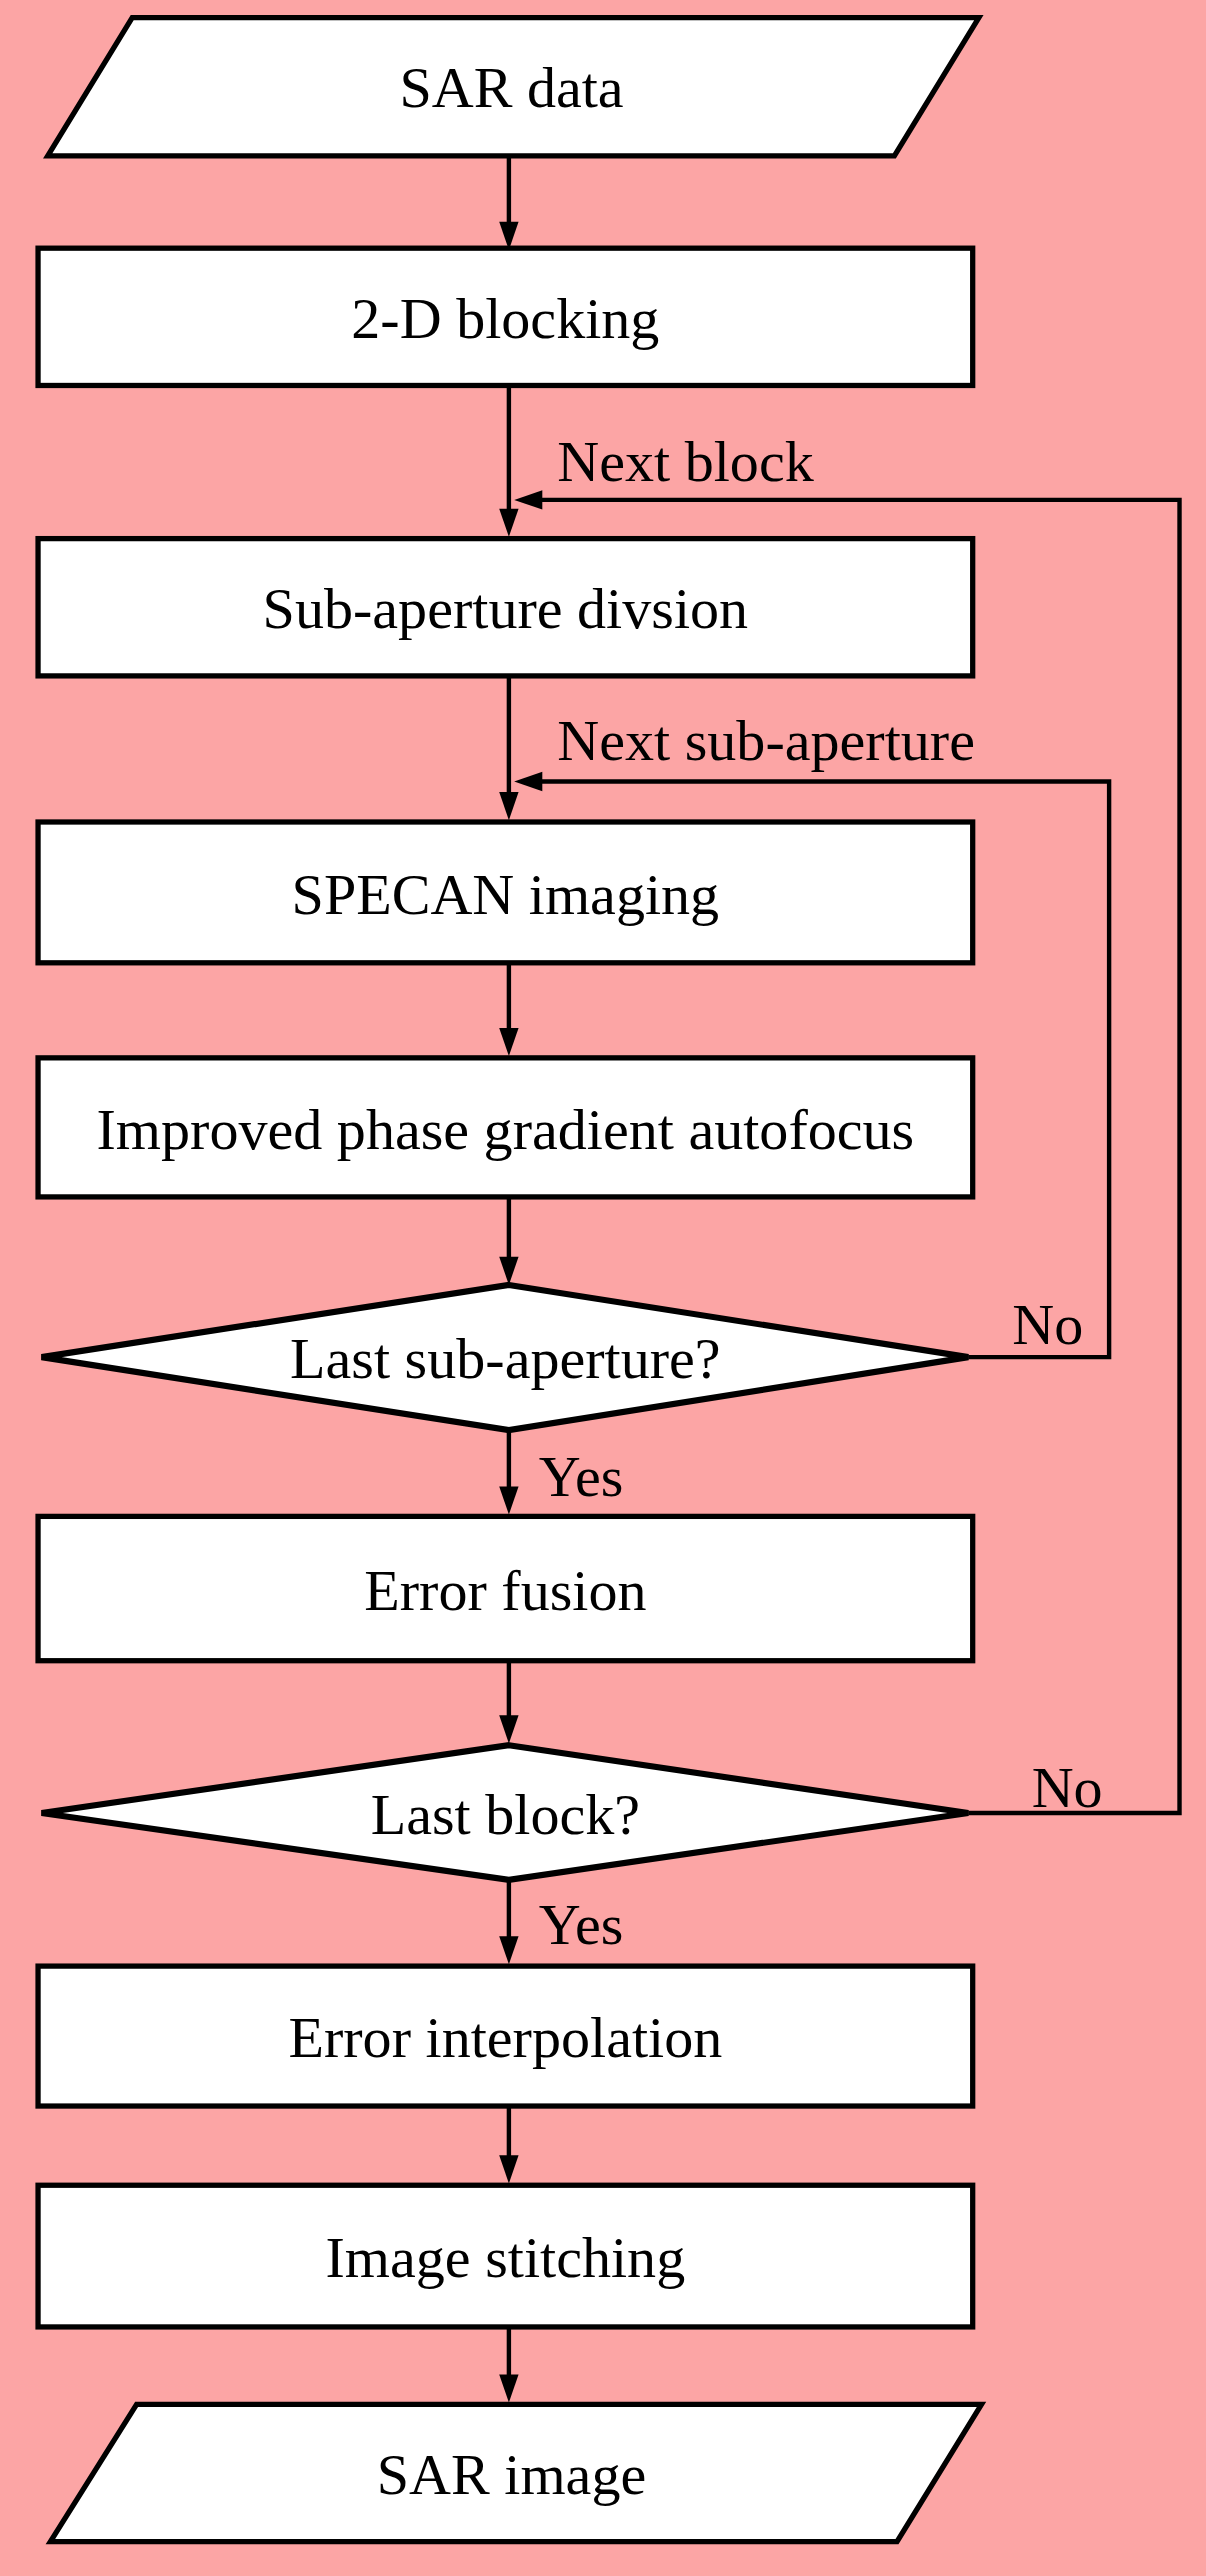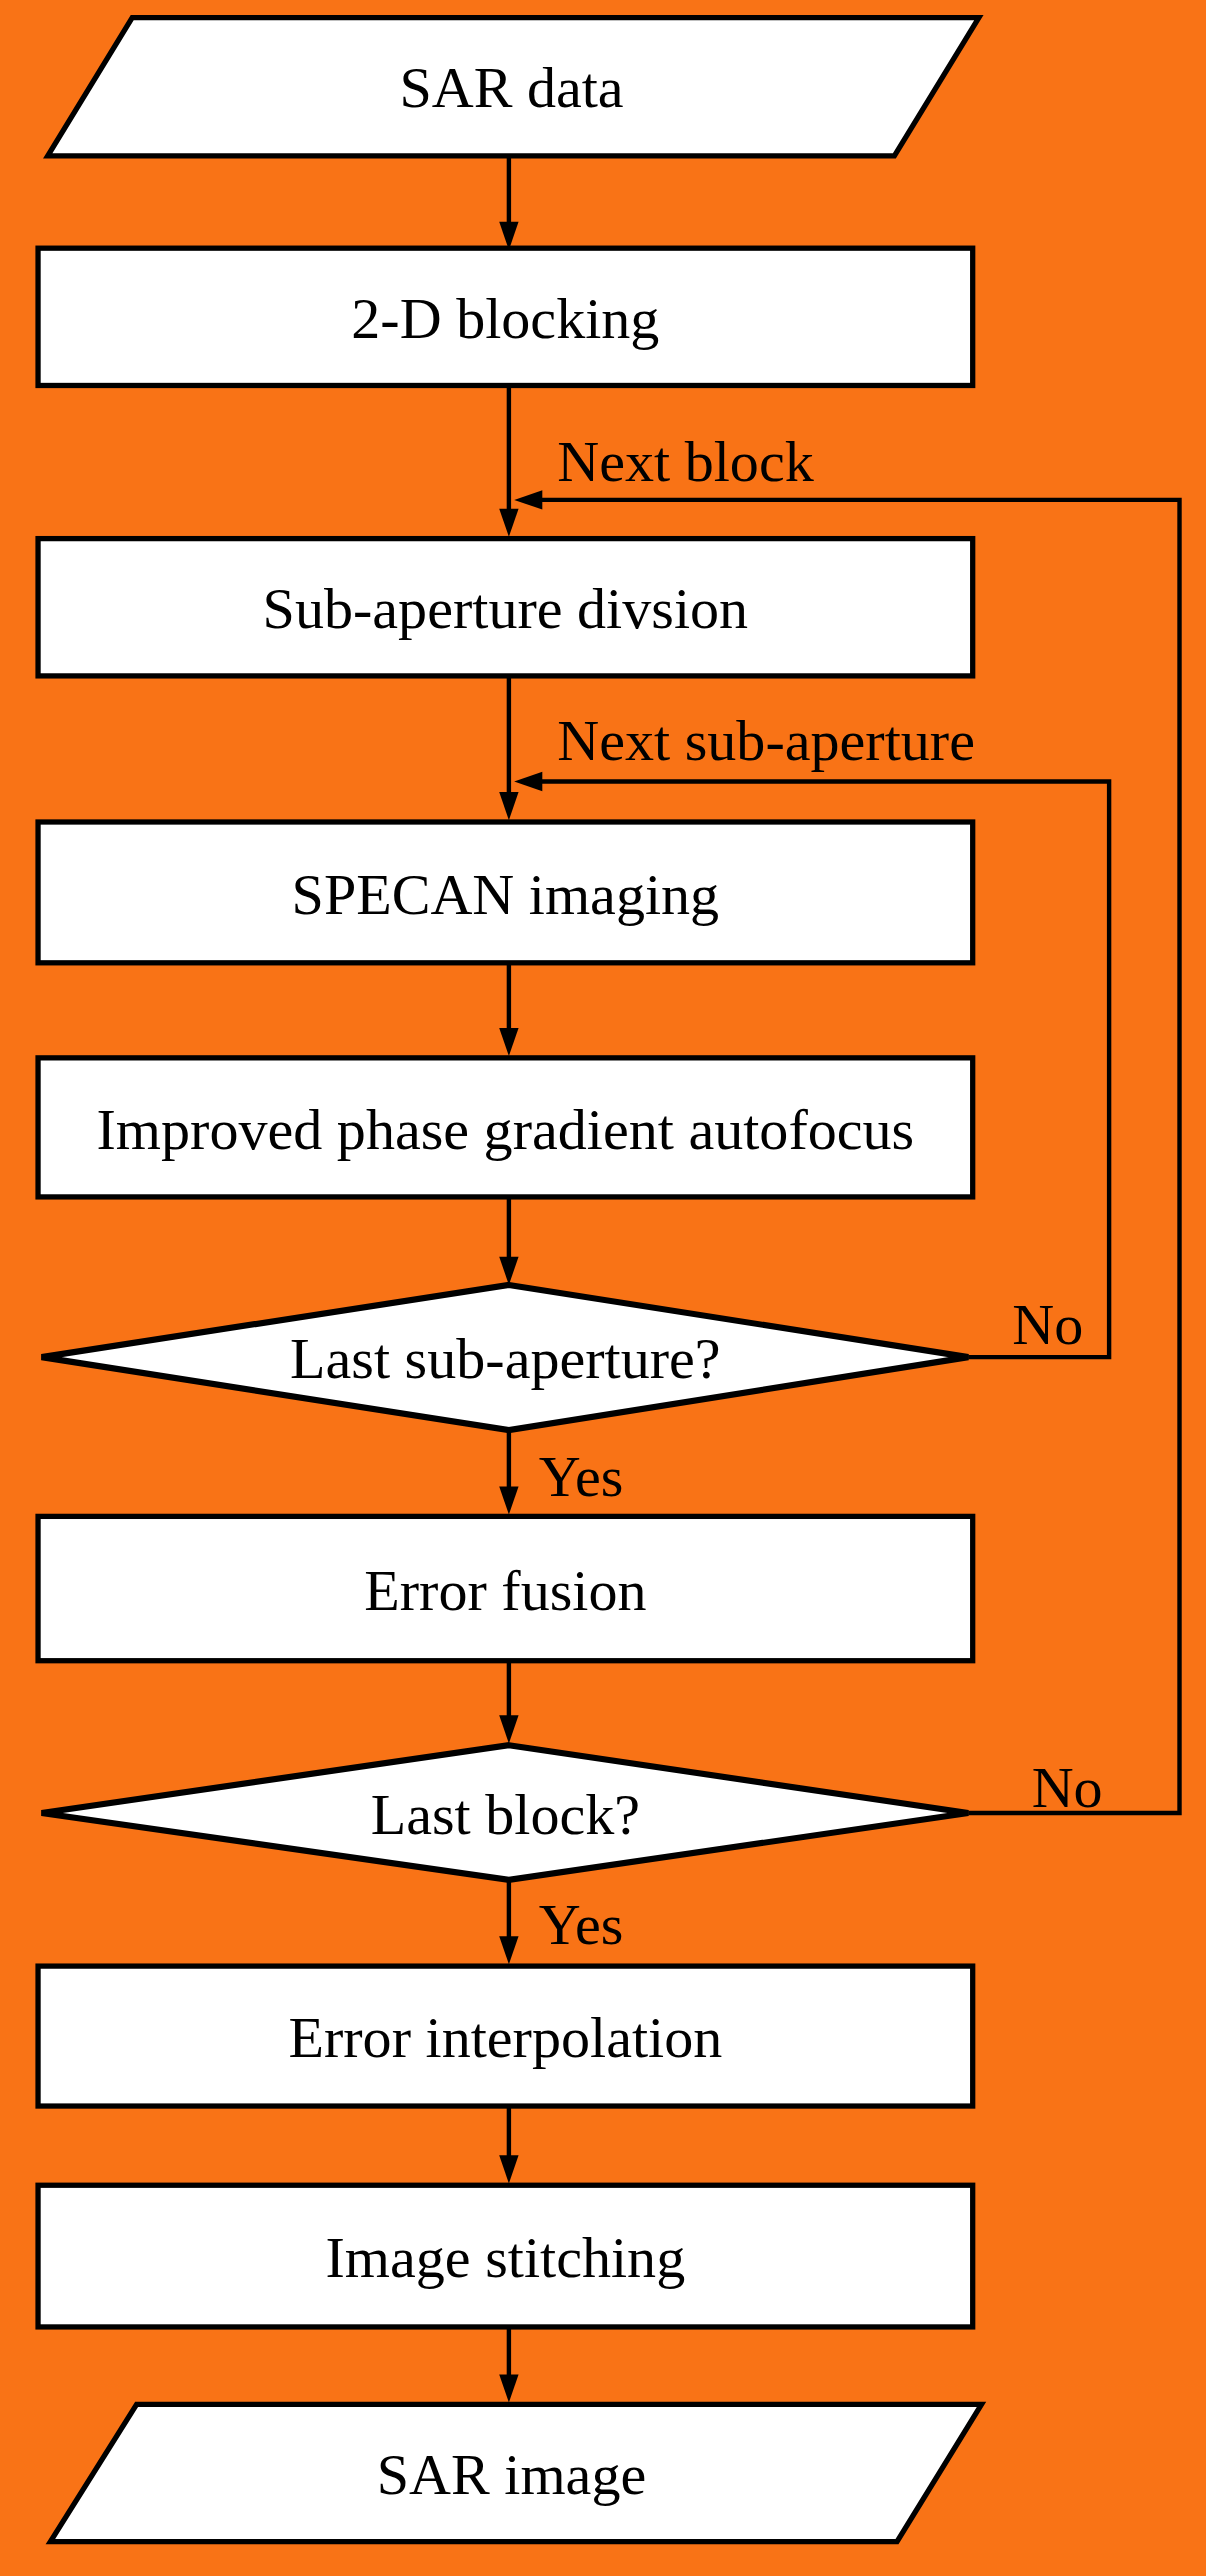--- a/index.html
+++ b/index.html
@@ -4,21 +4,21 @@
 <style>
   html, body {
     margin: 0;
     padding: 0;
     background: #ffffff;
   }
   .canvas {
     position: relative;
     width: 1207px;
     height: 2576px;
-    background: #f97316;
+    background: #fca5a5;
     font-family: "Liberation Serif", "DejaVu Serif", serif;
   }
   svg { display: block; }
   .node-shape {
     fill: #ffffff;
     stroke: #000000;
   }
   .rect-shape   { stroke-width: 6; }
   .para-shape   { stroke-width: 6; }
   .diamond-shape{ stroke-width: 7; }

